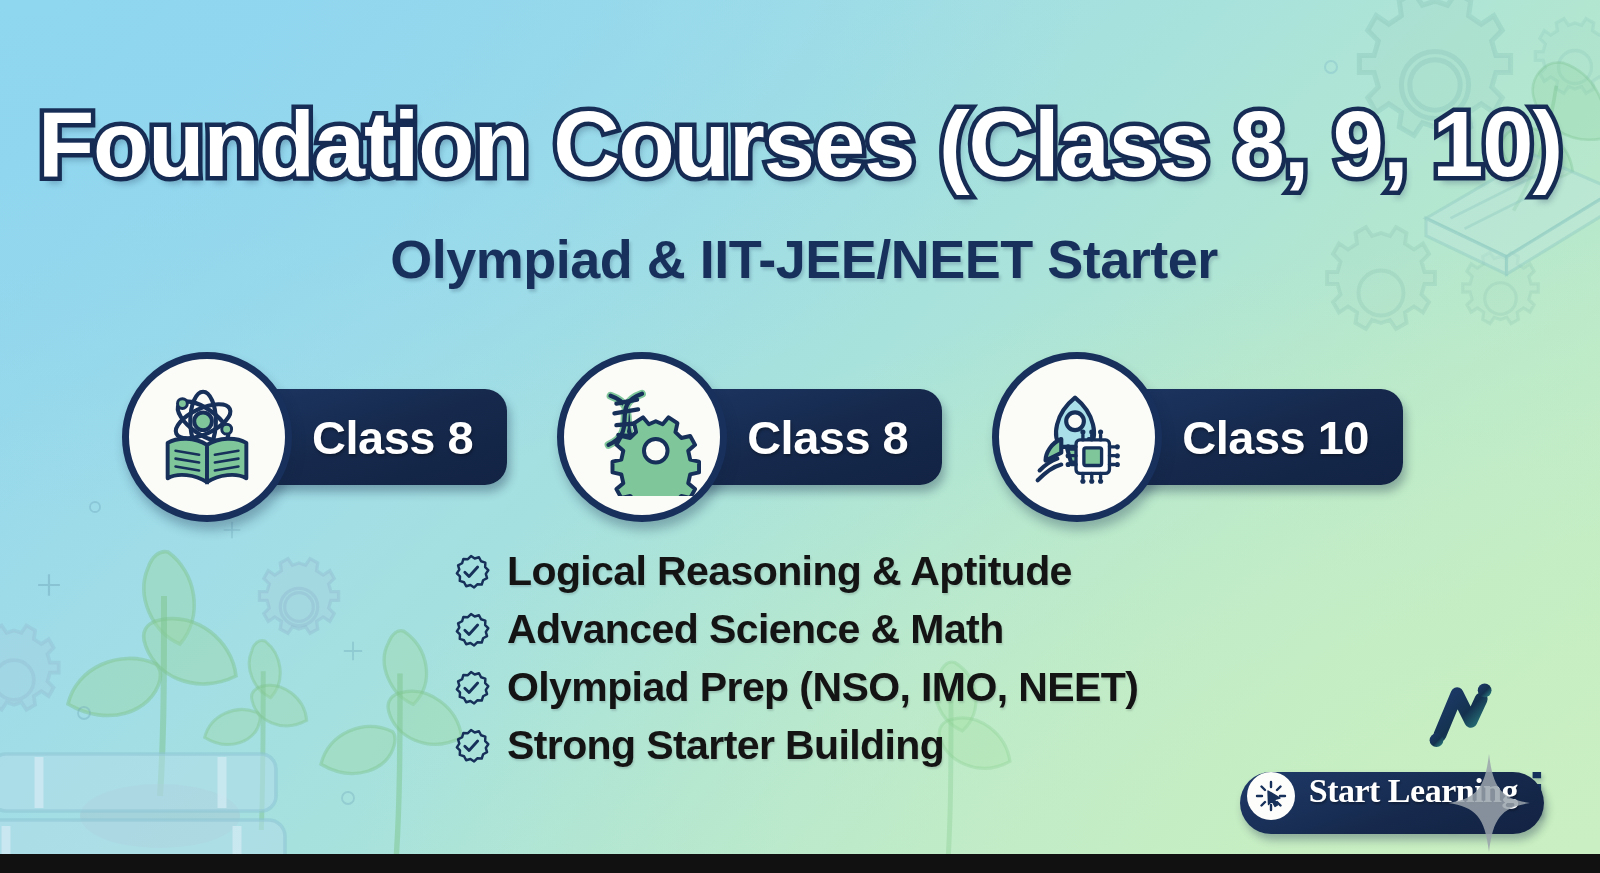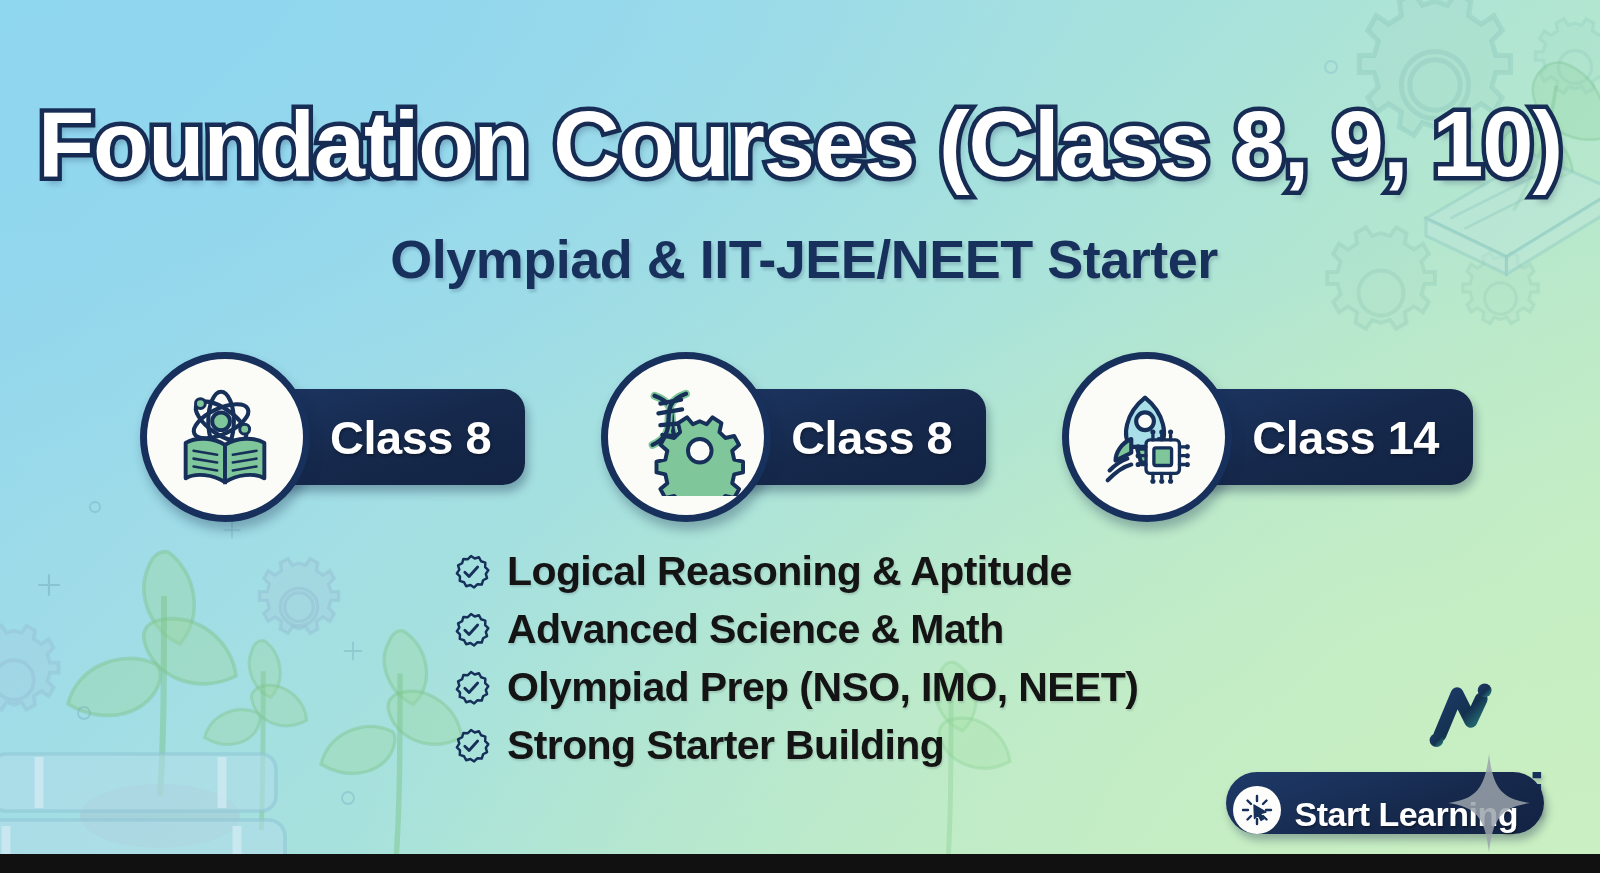--- a/index.html
+++ b/index.html
@@ -48,22 +48,22 @@
     font-size:54px;
     font-weight:700;
     letter-spacing:-.5px;
     color:#18315c;
     text-shadow:2px 3px 3px rgba(20,40,75,.18);
     white-space:nowrap;
   }
 
   
   .class-row{
-    position:absolute; top:352px; left:140px;
-    display:flex; align-items:center; gap:76px;
+    position:absolute; top:352px; left:122px;
+    display:flex; align-items:center; gap:50px;
   }
   .class-item{ position:relative; display:flex; align-items:center; height:170px; }
 
   .class-pill{
     height:96px;
     border-radius:22px;
     background:linear-gradient(160deg,#1d3866 0%,#16294c 55%,#122344 100%);
     display:flex; align-items:center;
     padding:0 34px 0 124px;
     margin-left:-104px;
@@ -110,25 +110,26 @@
   .brand .wordmark{
     font-size:62px; font-weight:700; letter-spacing:-1.5px;
     color:#16325c;
     text-shadow:2px 3px 4px rgba(20,40,75,.22);
     line-height:1;
   }
 
   .cta{
     position:absolute; right:56px; top:772px;
     height:62px;
-    display:flex; align-items:flex-end;
+    display:flex; align-items:flex-start;
     background:linear-gradient(160deg,#1e3a69 0%,#16294c 60%,#122243 100%);
     border-radius:34px;
     padding:0 26px 0 7px;
     box-shadow:3px 6px 9px rgba(18,35,68,.32);
+    font-family:Liberation Serif, serif;
   }
   .cta .cta-ic{
     width:48px; height:48px; border-radius:50%;
     background:#fdfdfb;
     display:flex; align-items:center; justify-content:center;
     flex:0 0 auto; margin-right:14px;
   }
   .cta .cta-label{
     color:#fff; font-size:34px; font-weight:700; letter-spacing:-.5px;
     white-space:nowrap; text-shadow:1px 2px 2px rgba(0,0,0,.3);
@@ -354,21 +355,21 @@
                 <circle cx="-25" cy="-1" r="2.6"></circle>
                 <circle cx="-25" cy="8" r="2.6"></circle>
               <circle cx="25" cy="-10" r="2.6"></circle>
                 <circle cx="25" cy="-1" r="2.6"></circle>
                 <circle cx="25" cy="8" r="2.6"></circle>
             </g>
           </g>
         </svg>
       </div>
       <div class="class-pill">
-        <span class="label">Class 14</span>
+        <span class="label">Class 10</span>
       </div>
     </div>
   </div>
 
   <div class="features">
 
     <div class="feature">
       <svg class="check-badge" width="38" height="38" viewBox="0 0 40 40">
         <path d="M20 3.2 l3.9 2.6 4.5-1.3 2.2 4.2 4.5 1.4 -0.2 4.7 3.3 3.3 -2.6 3.9 1.3 4.5 -4.2 2.2 -1.4 4.5 -4.7-0.2 -3.3 3.3 -3.9-2.6 -4.5 1.3 -2.2-4.2 -4.5-1.4 0.2-4.7 -3.3-3.3 2.6-3.9 -1.3-4.5 4.2-2.2 1.4-4.5 4.7 0.2z" fill="none" stroke="#16305a" stroke-width="2.6" stroke-linejoin="round"></path>
         <path d="M13.5 20.2 L18 24.8 L27 14.8" fill="none" stroke="#16305a" stroke-width="3" stroke-linecap="round" stroke-linejoin="round"></path>

